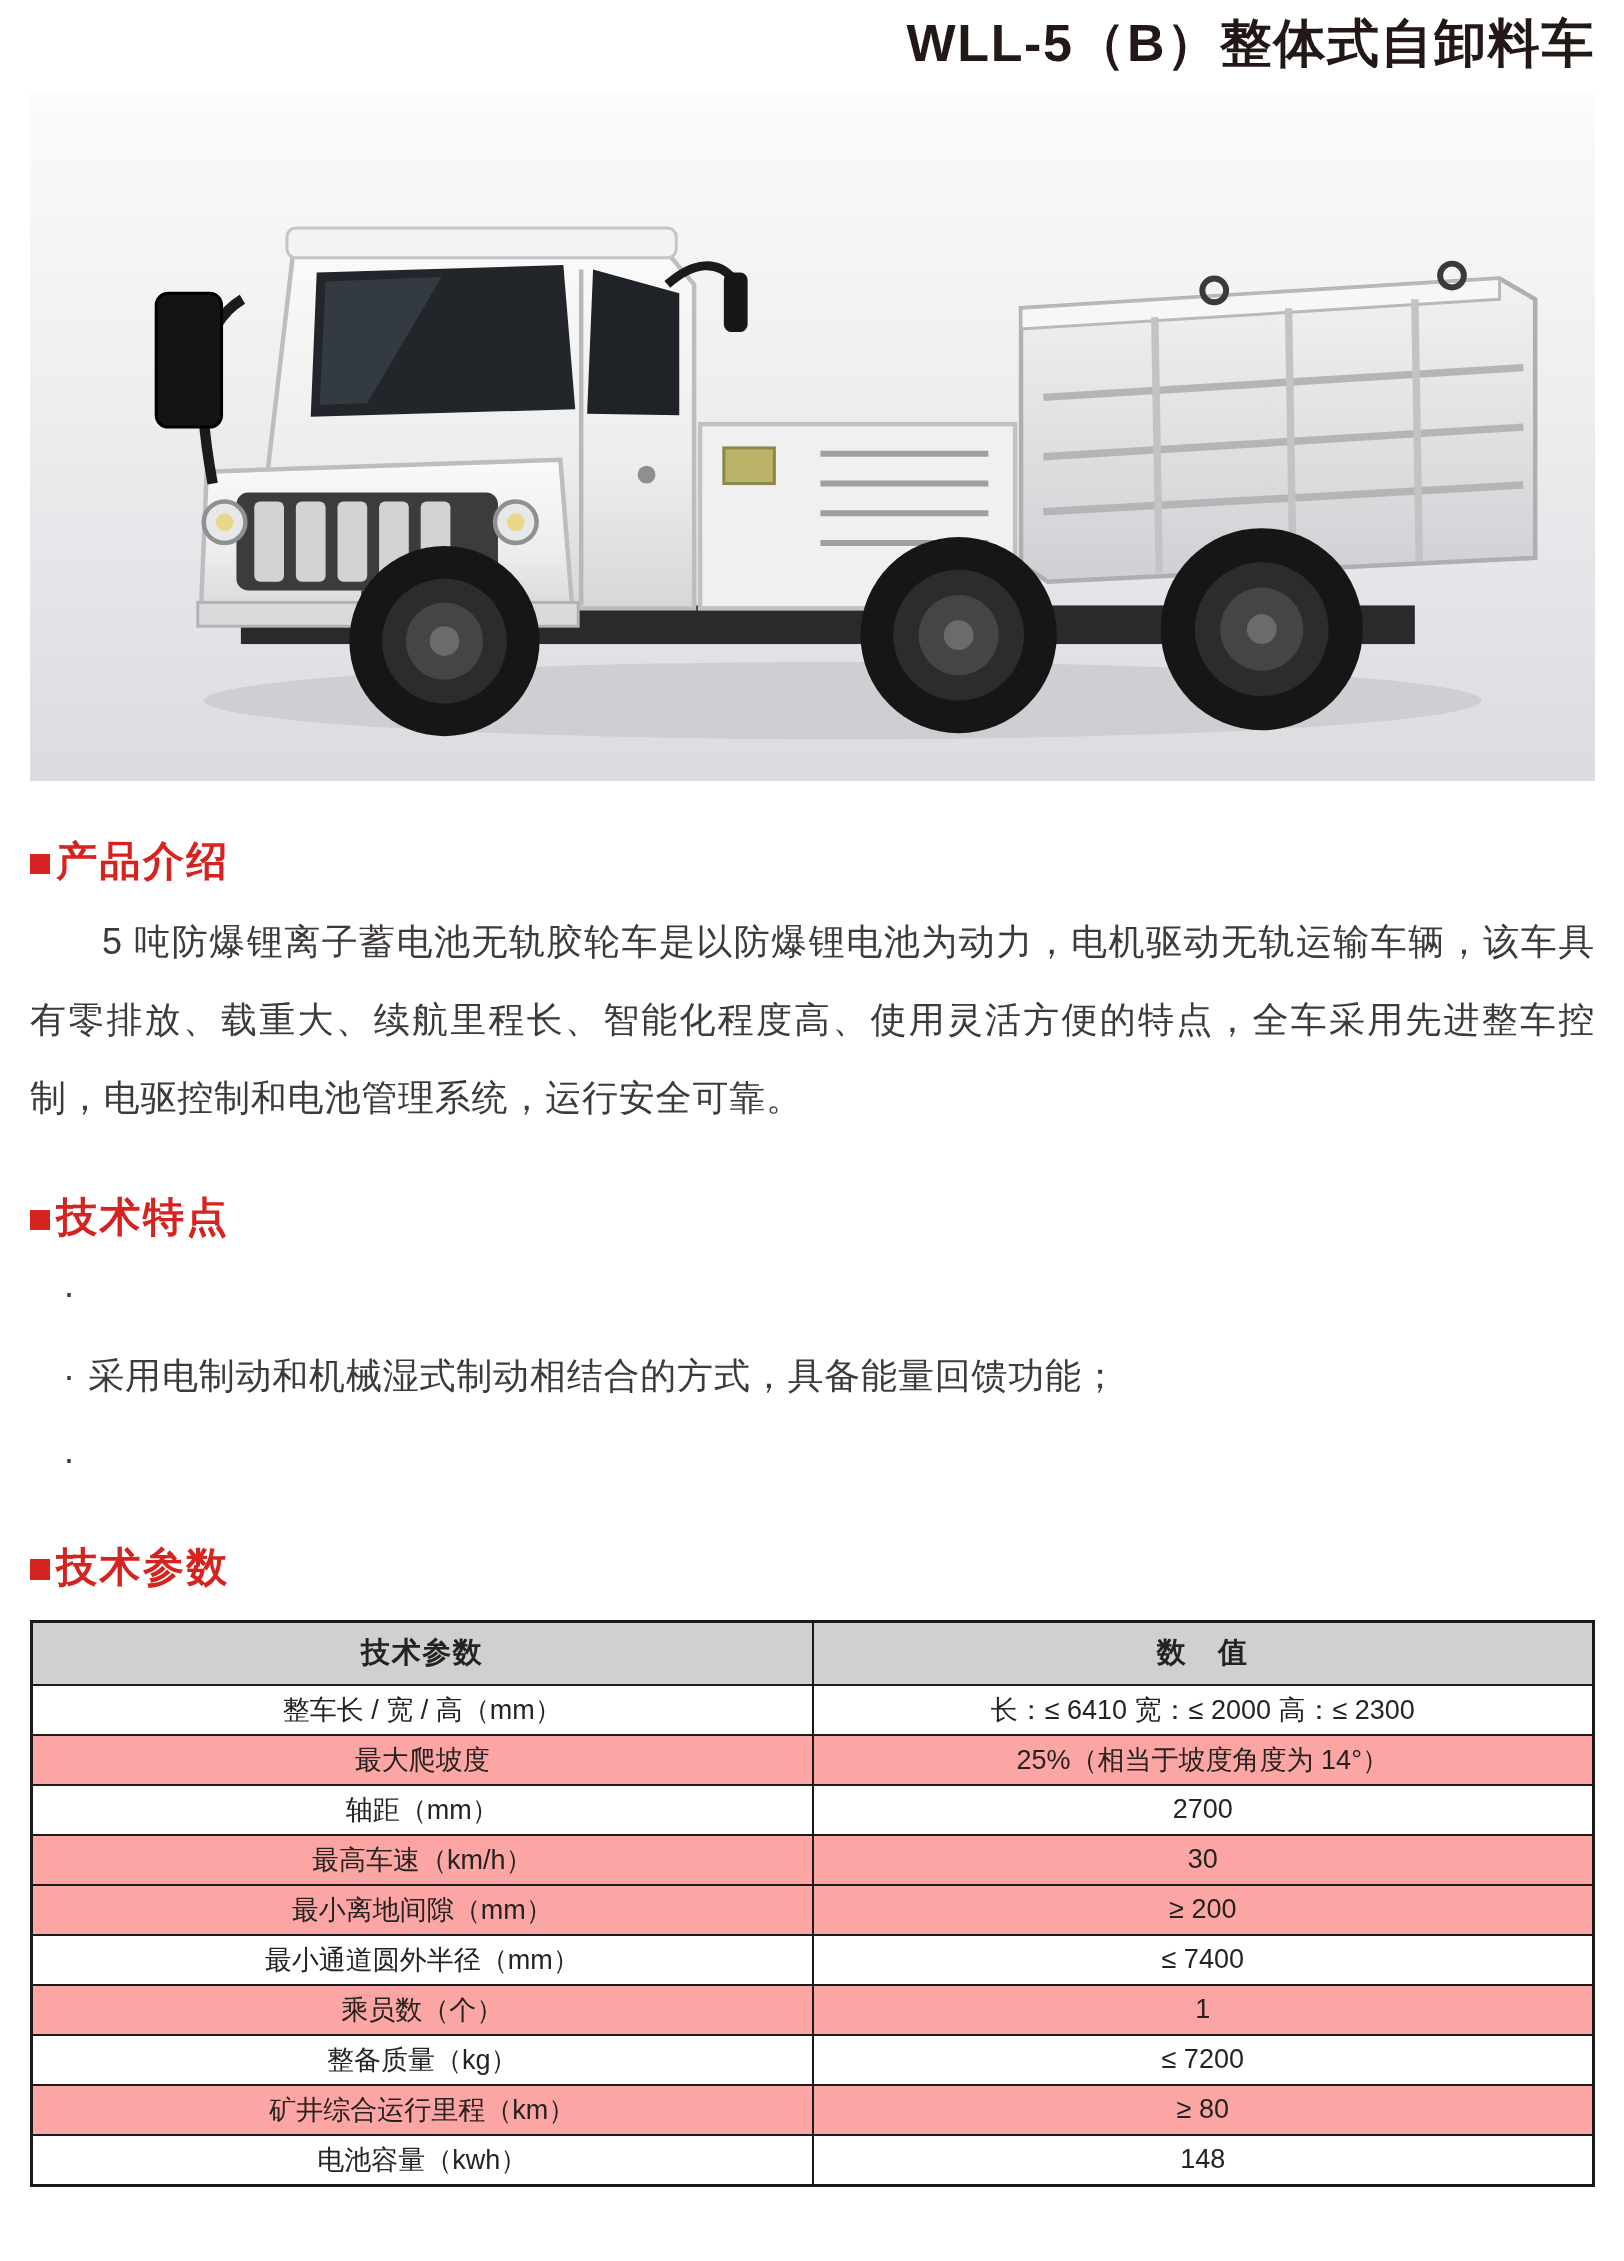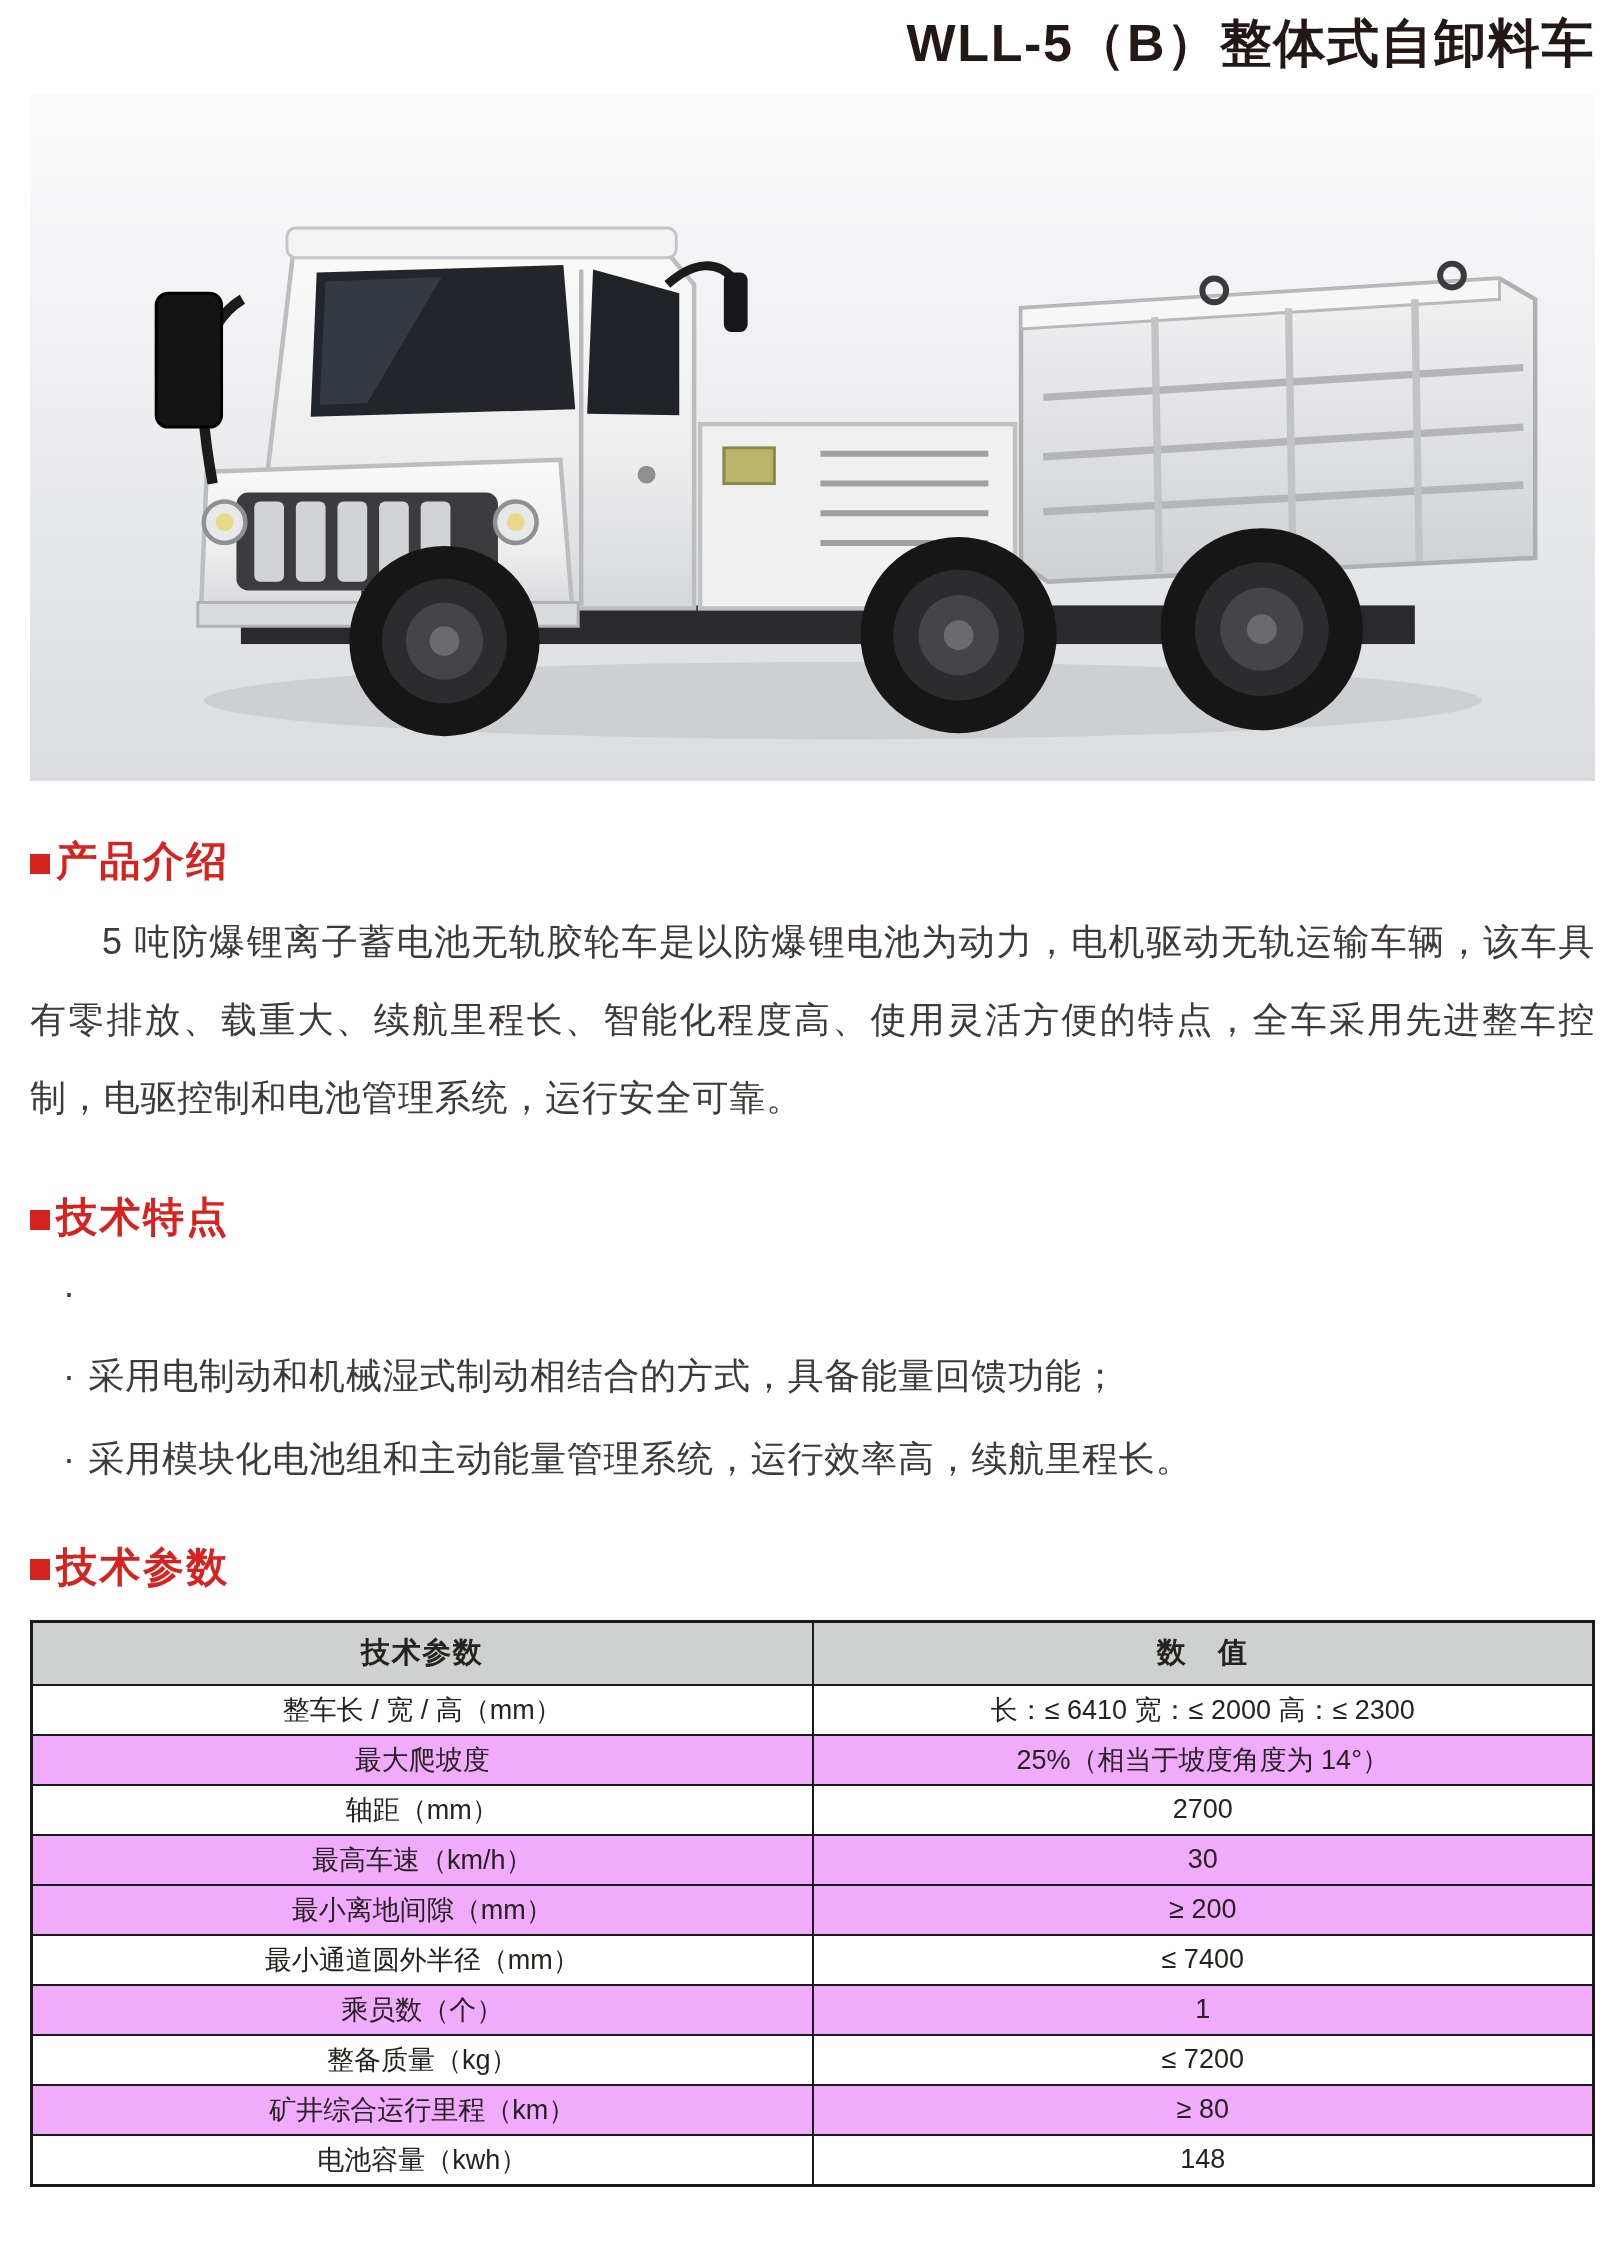--- a/index.html
+++ b/index.html
@@ -59,21 +59,21 @@
   table.specs th,table.specs td{
     border:2.3px solid #1a1a1a;text-align:center;vertical-align:middle;
     font-size:27px;color:#262220;padding:0 15.6px;
     white-space:nowrap;overflow:hidden;
   }
   table.specs th{
     height:61px;background:#cfd0d0;font-weight:bold;font-size:29px;
     letter-spacing:1.6px;
   }
   table.specs td{height:48px;background:#ffffff;font-weight:normal;}
-  table.specs tr.alt td{background:#f0abfc;}
+  table.specs tr.alt td{background:#fca5a5;}
 </style>
 </head>
 <body>
 
 <div class="doc-header">
   <div class="doc-title">WLL-5（B）整体式自卸料车</div>
 </div>
 
 <div class="photo">
   <svg viewBox="0 0 1000 430" aria-hidden="true">
@@ -172,21 +172,20 @@
 <div class="features">
   <div class="feature-item">
     <span class="feature-dot">·</span>
   </div>
   <div class="feature-item">
     <span class="feature-dot">·</span>
     <span>采用电制动和机械湿式制动相结合的方式，具备能量回馈功能；</span>
   </div>
   <div class="feature-item">
     <span class="feature-dot">·</span>
-    <span>采用模块化电池组和主动能量管理系统，运行效率高，续航里程长。</span>
   </div>
 </div>
 
 <div class="sec-heading">
   <span class="sec-square"></span>
   <span class="sec-title">技术参数</span>
 </div>
 
 <table class="specs">
   <thead>

